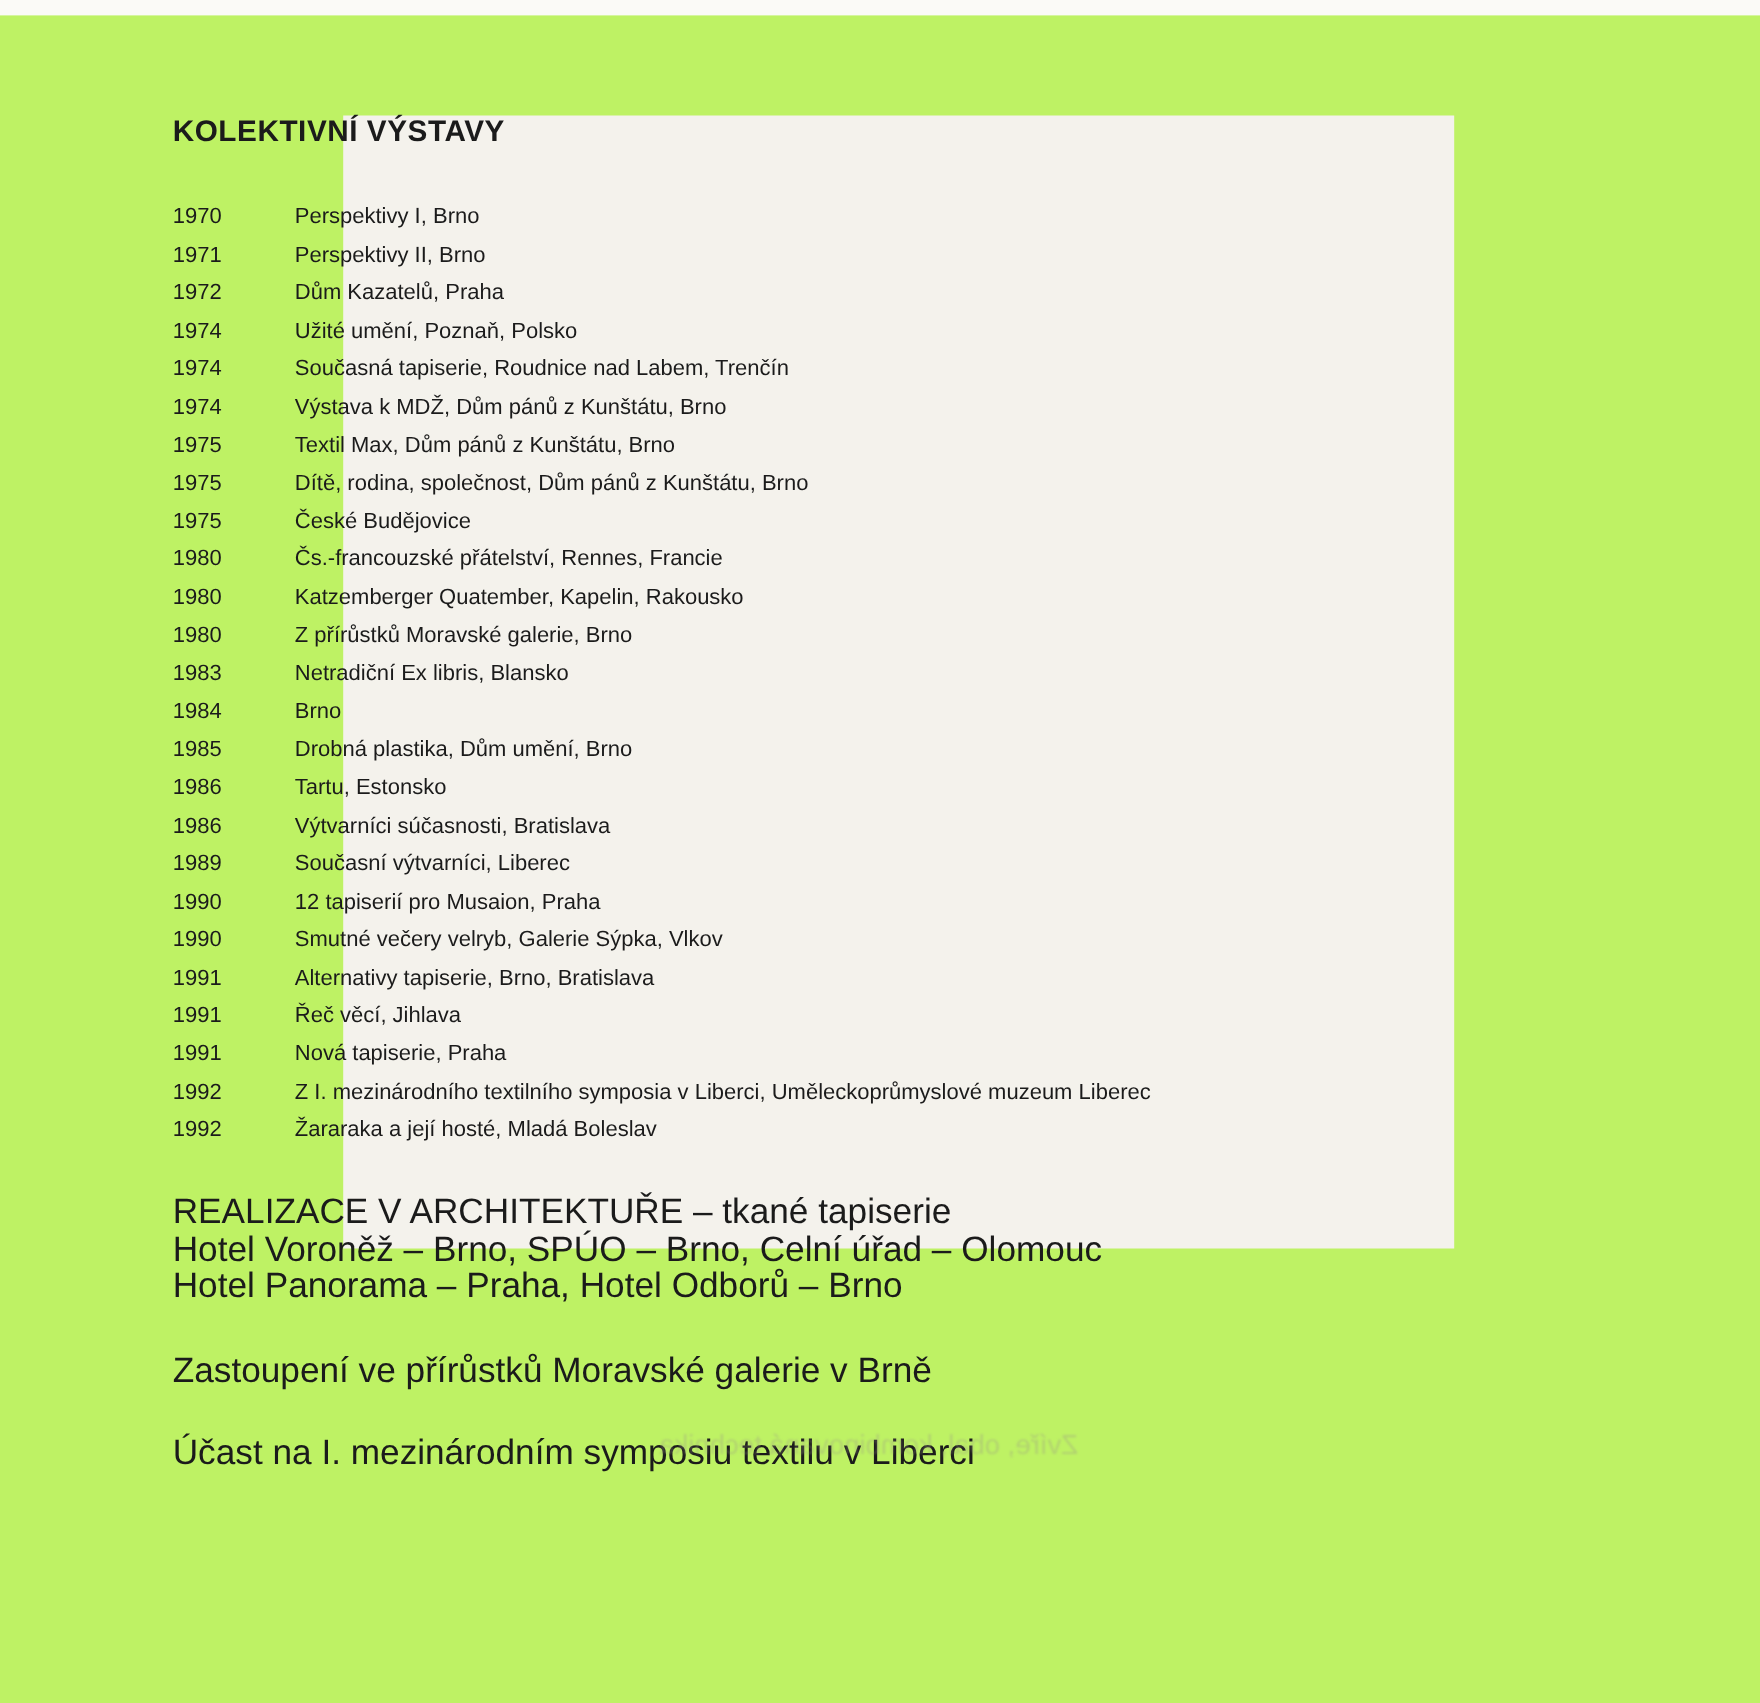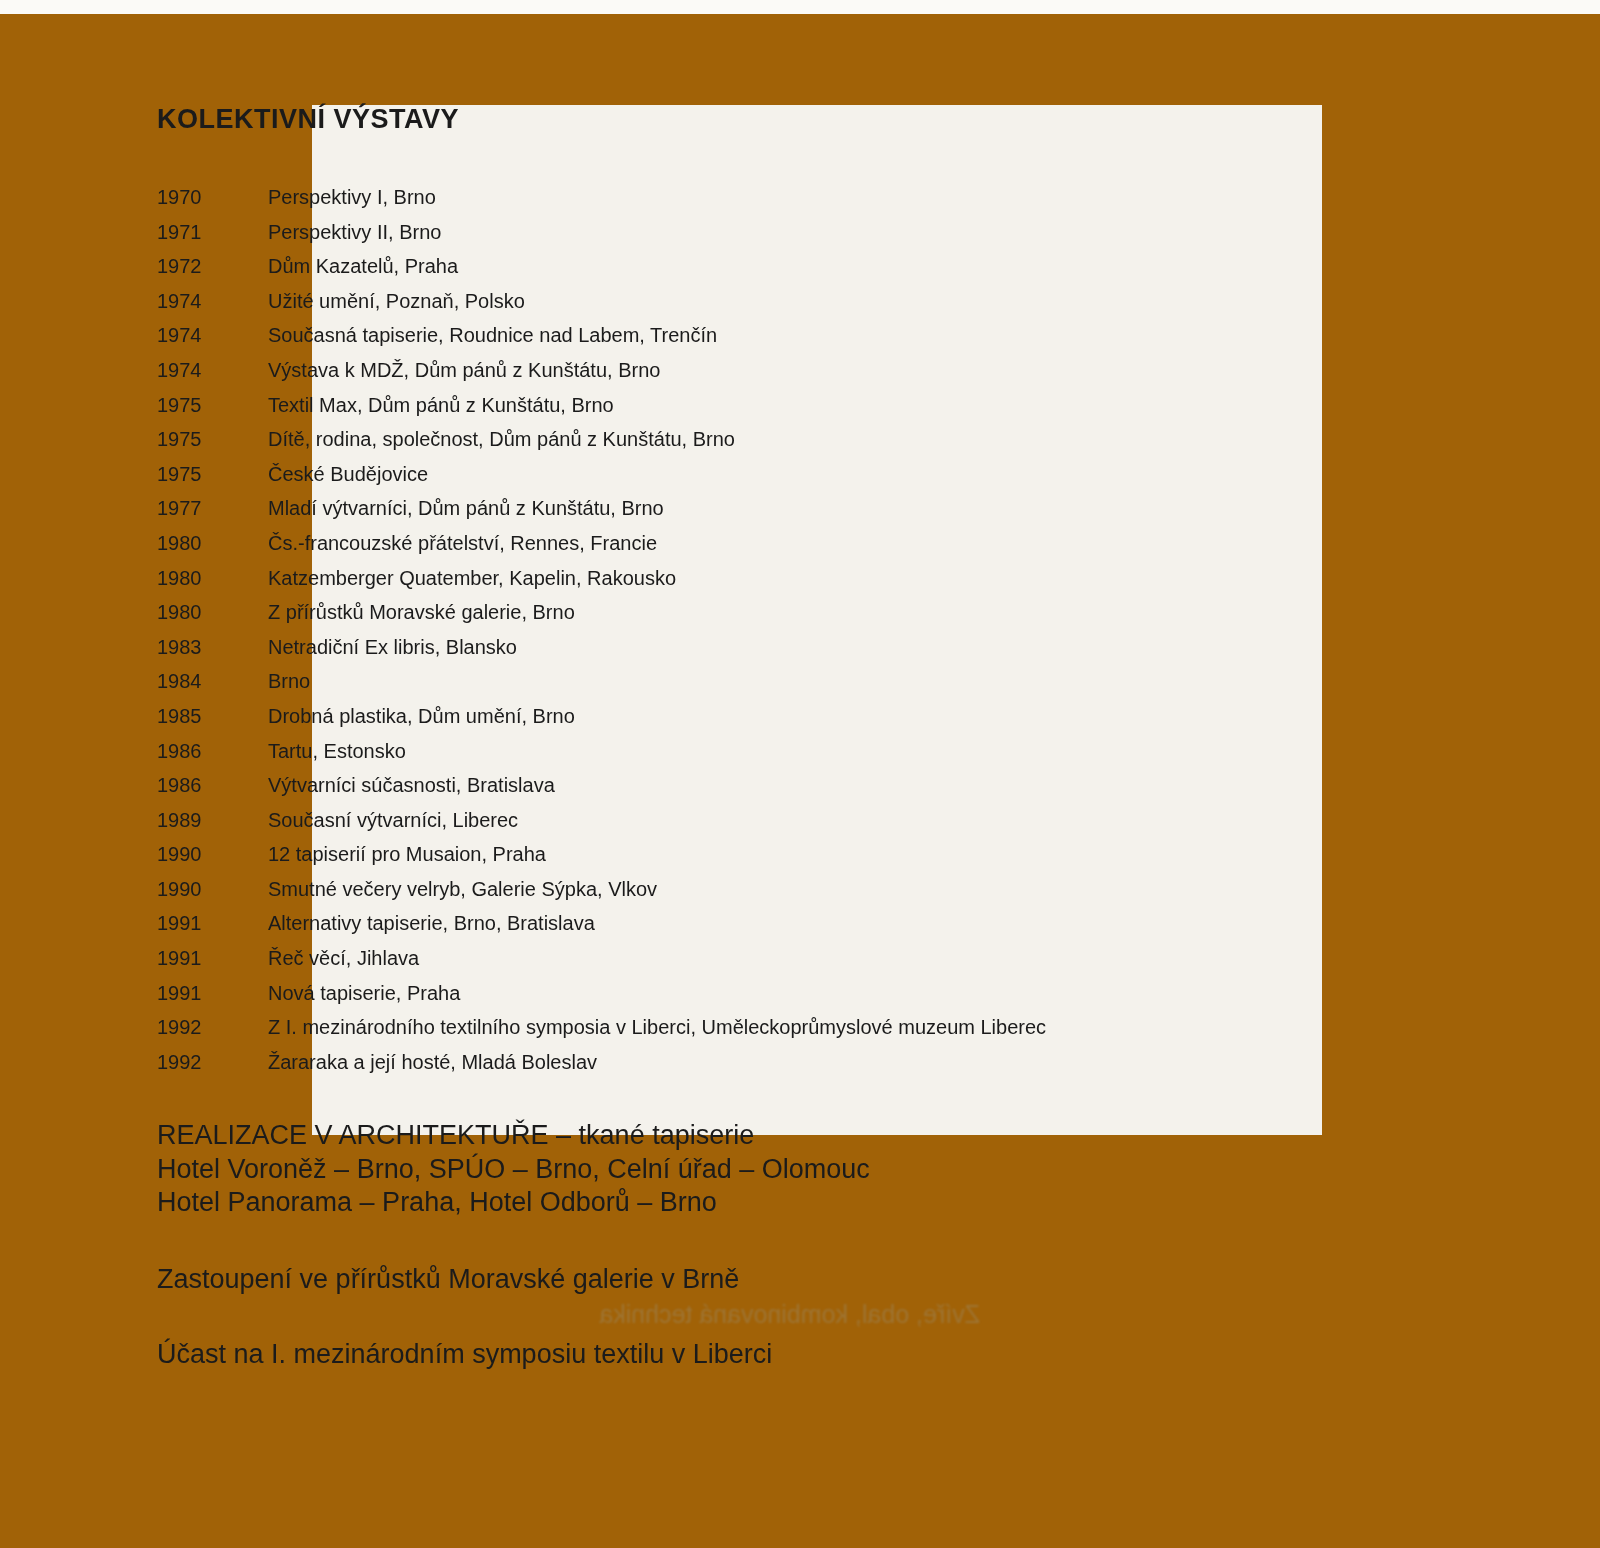--- a/index.html
+++ b/index.html
@@ -4,21 +4,21 @@
 <style>
   html, body {
     margin: 0;
     padding: 0;
     background: #dddbd4;
   }
   .page {
     position: relative;
     width: 1600px;
     height: 1548px;
-    background: #a16207;
+    background: #bef264;
     overflow: hidden;
     font-family: "Liberation Sans", sans-serif;
     color: #1b1b1b;
     box-sizing: border-box;
   }
   .edge-light-top {
     position: absolute;
     left: 0; top: 0;
     width: 100%; height: 14px;
     background: #fbfaf7;
@@ -59,21 +59,21 @@
   .title {
     flex: 1 1 auto;
     margin-left: 33px;
   }
   .section-arch {
     margin-top: 40px;
   }
   .section-arch p,
   p.note {
     margin: 0;
-    font-size: 27px;
+    font-size: 32px;
     line-height: 33px;
     white-space: nowrap;
   }
   p.arch-heading {
     margin-bottom: 1px;
   }
   p.note-collections {
     margin-top: 44px;
   }
   p.note-symposium {
@@ -144,24 +144,20 @@
   <li>
     <span class="year">1975</span>
     <span class="title">Dítě, rodina, společnost, Dům pánů z Kunštátu, Brno</span>
   </li>
 
   <li>
     <span class="year">1975</span>
     <span class="title">České Budějovice</span>
   </li>
 
-  <li>
-    <span class="year">1977</span>
-    <span class="title">Mladí výtvarníci, Dům pánů z Kunštátu, Brno</span>
-  </li>
 
   <li>
     <span class="year">1980</span>
     <span class="title">Čs.-francouzské přátelství, Rennes, Francie</span>
   </li>
 
   <li>
     <span class="year">1980</span>
     <span class="title">Katzemberger Quatember, Kapelin, Rakousko</span>
   </li>

